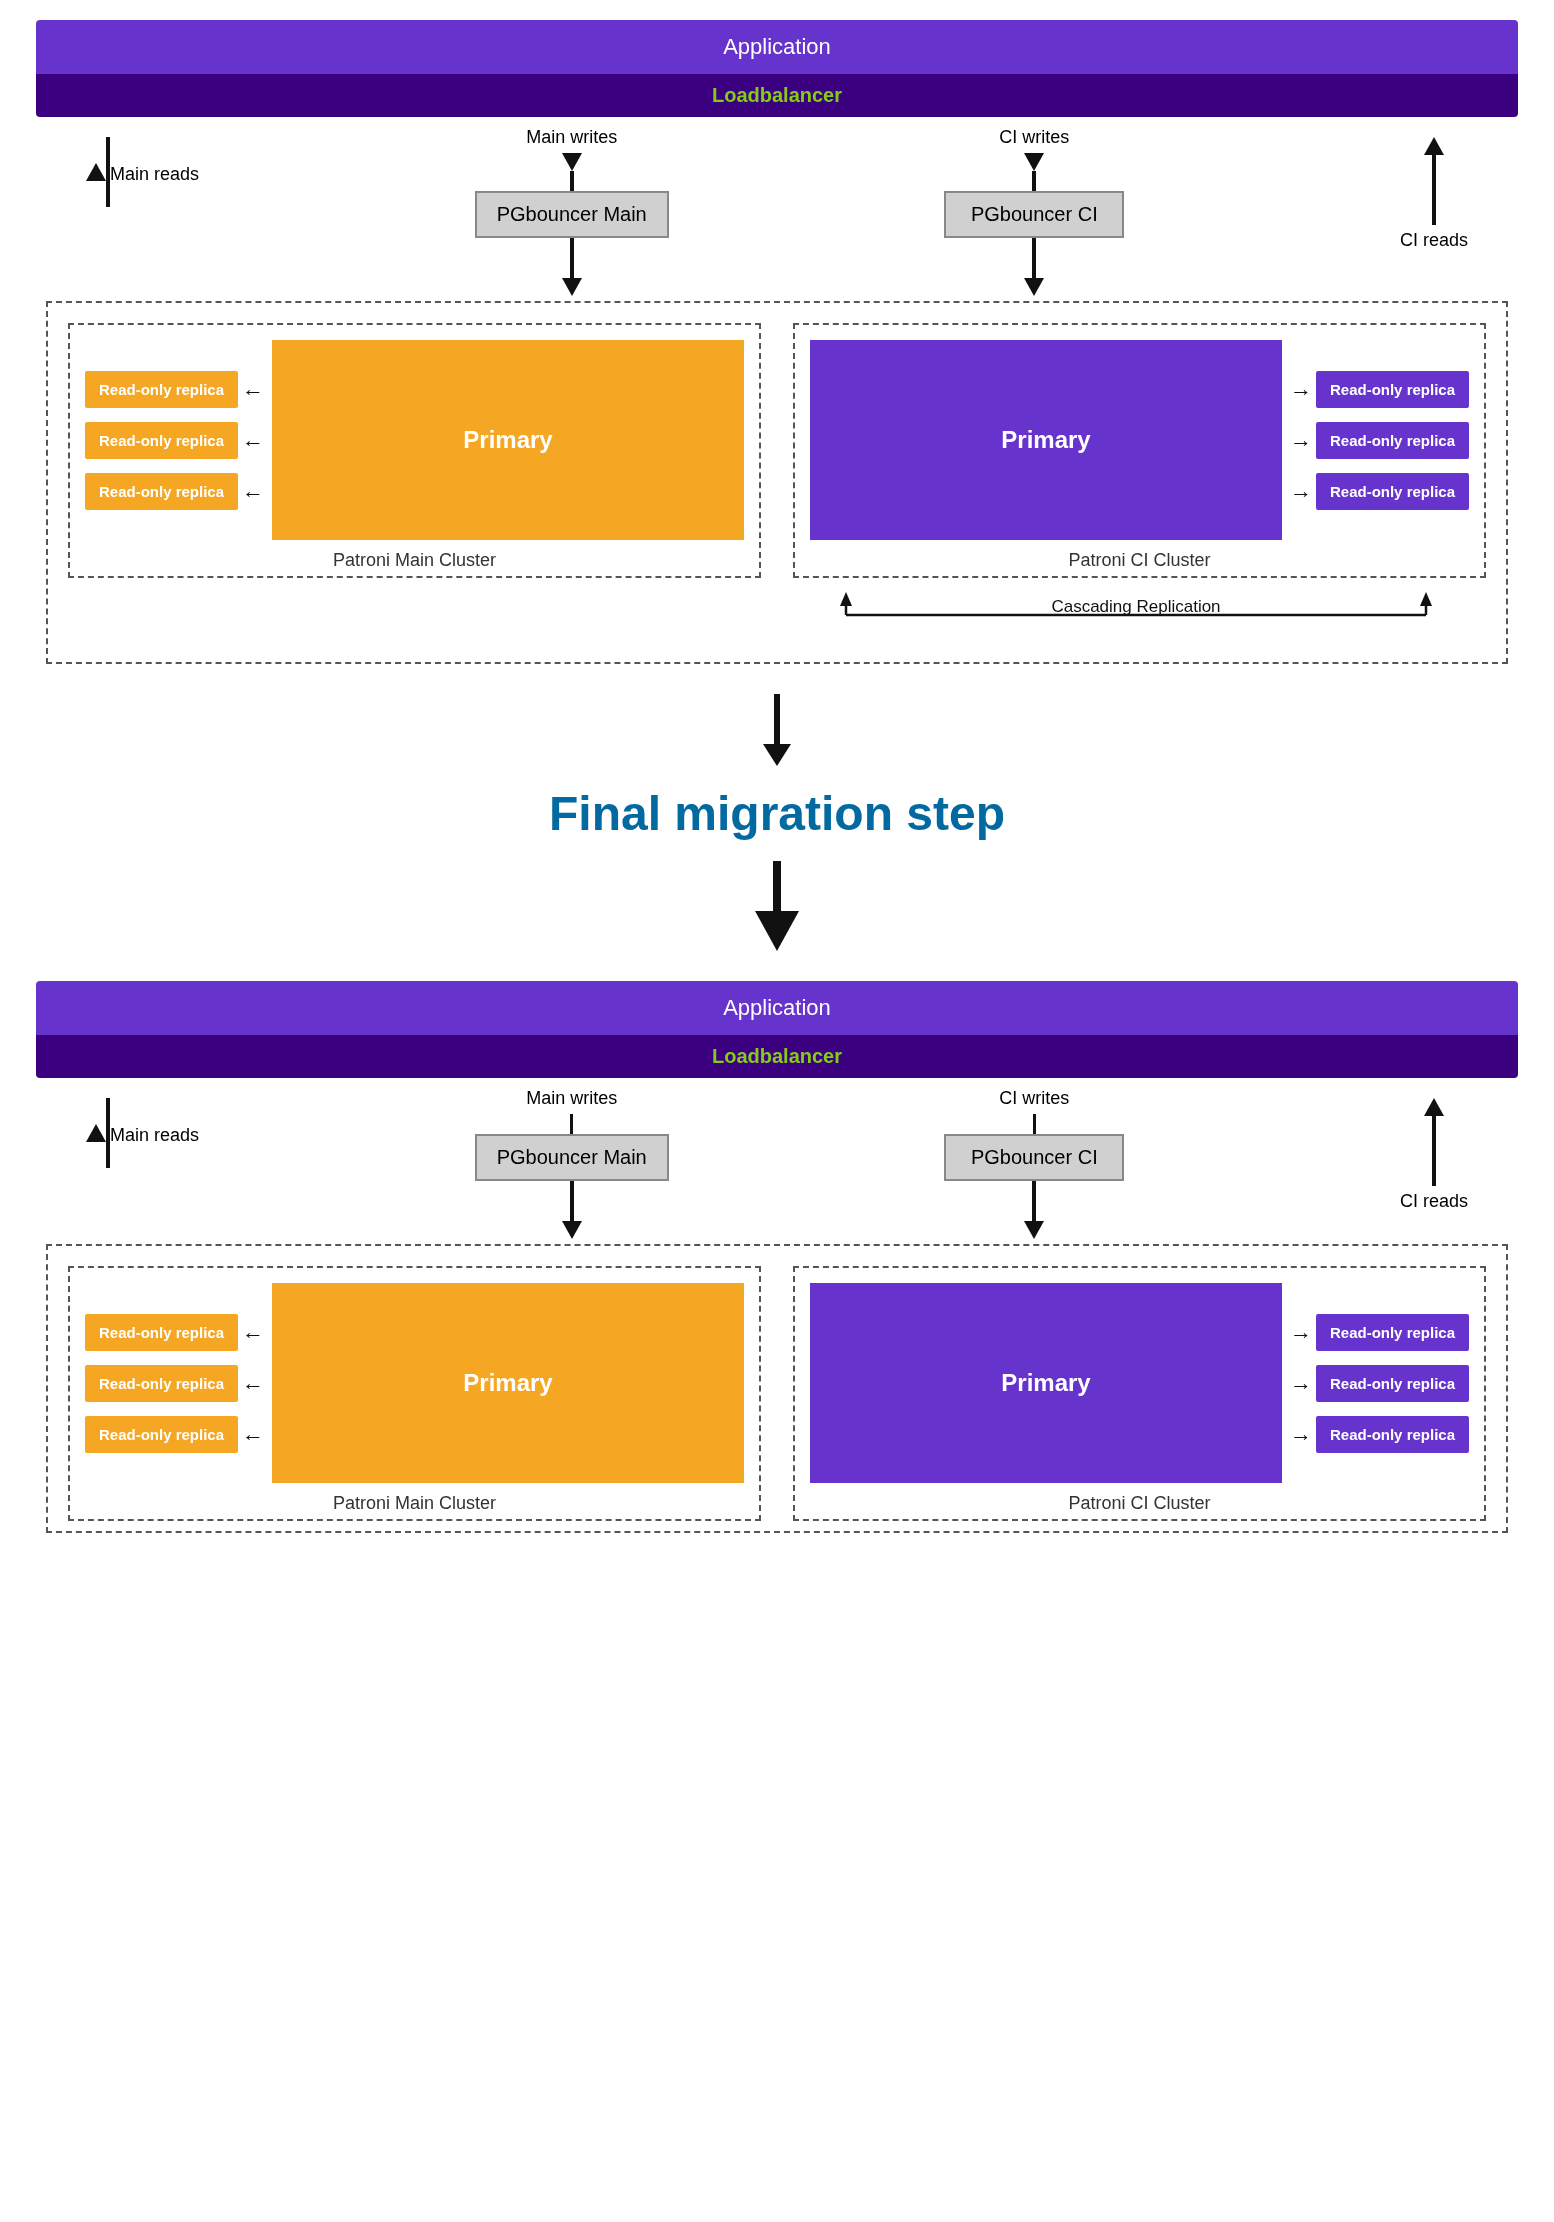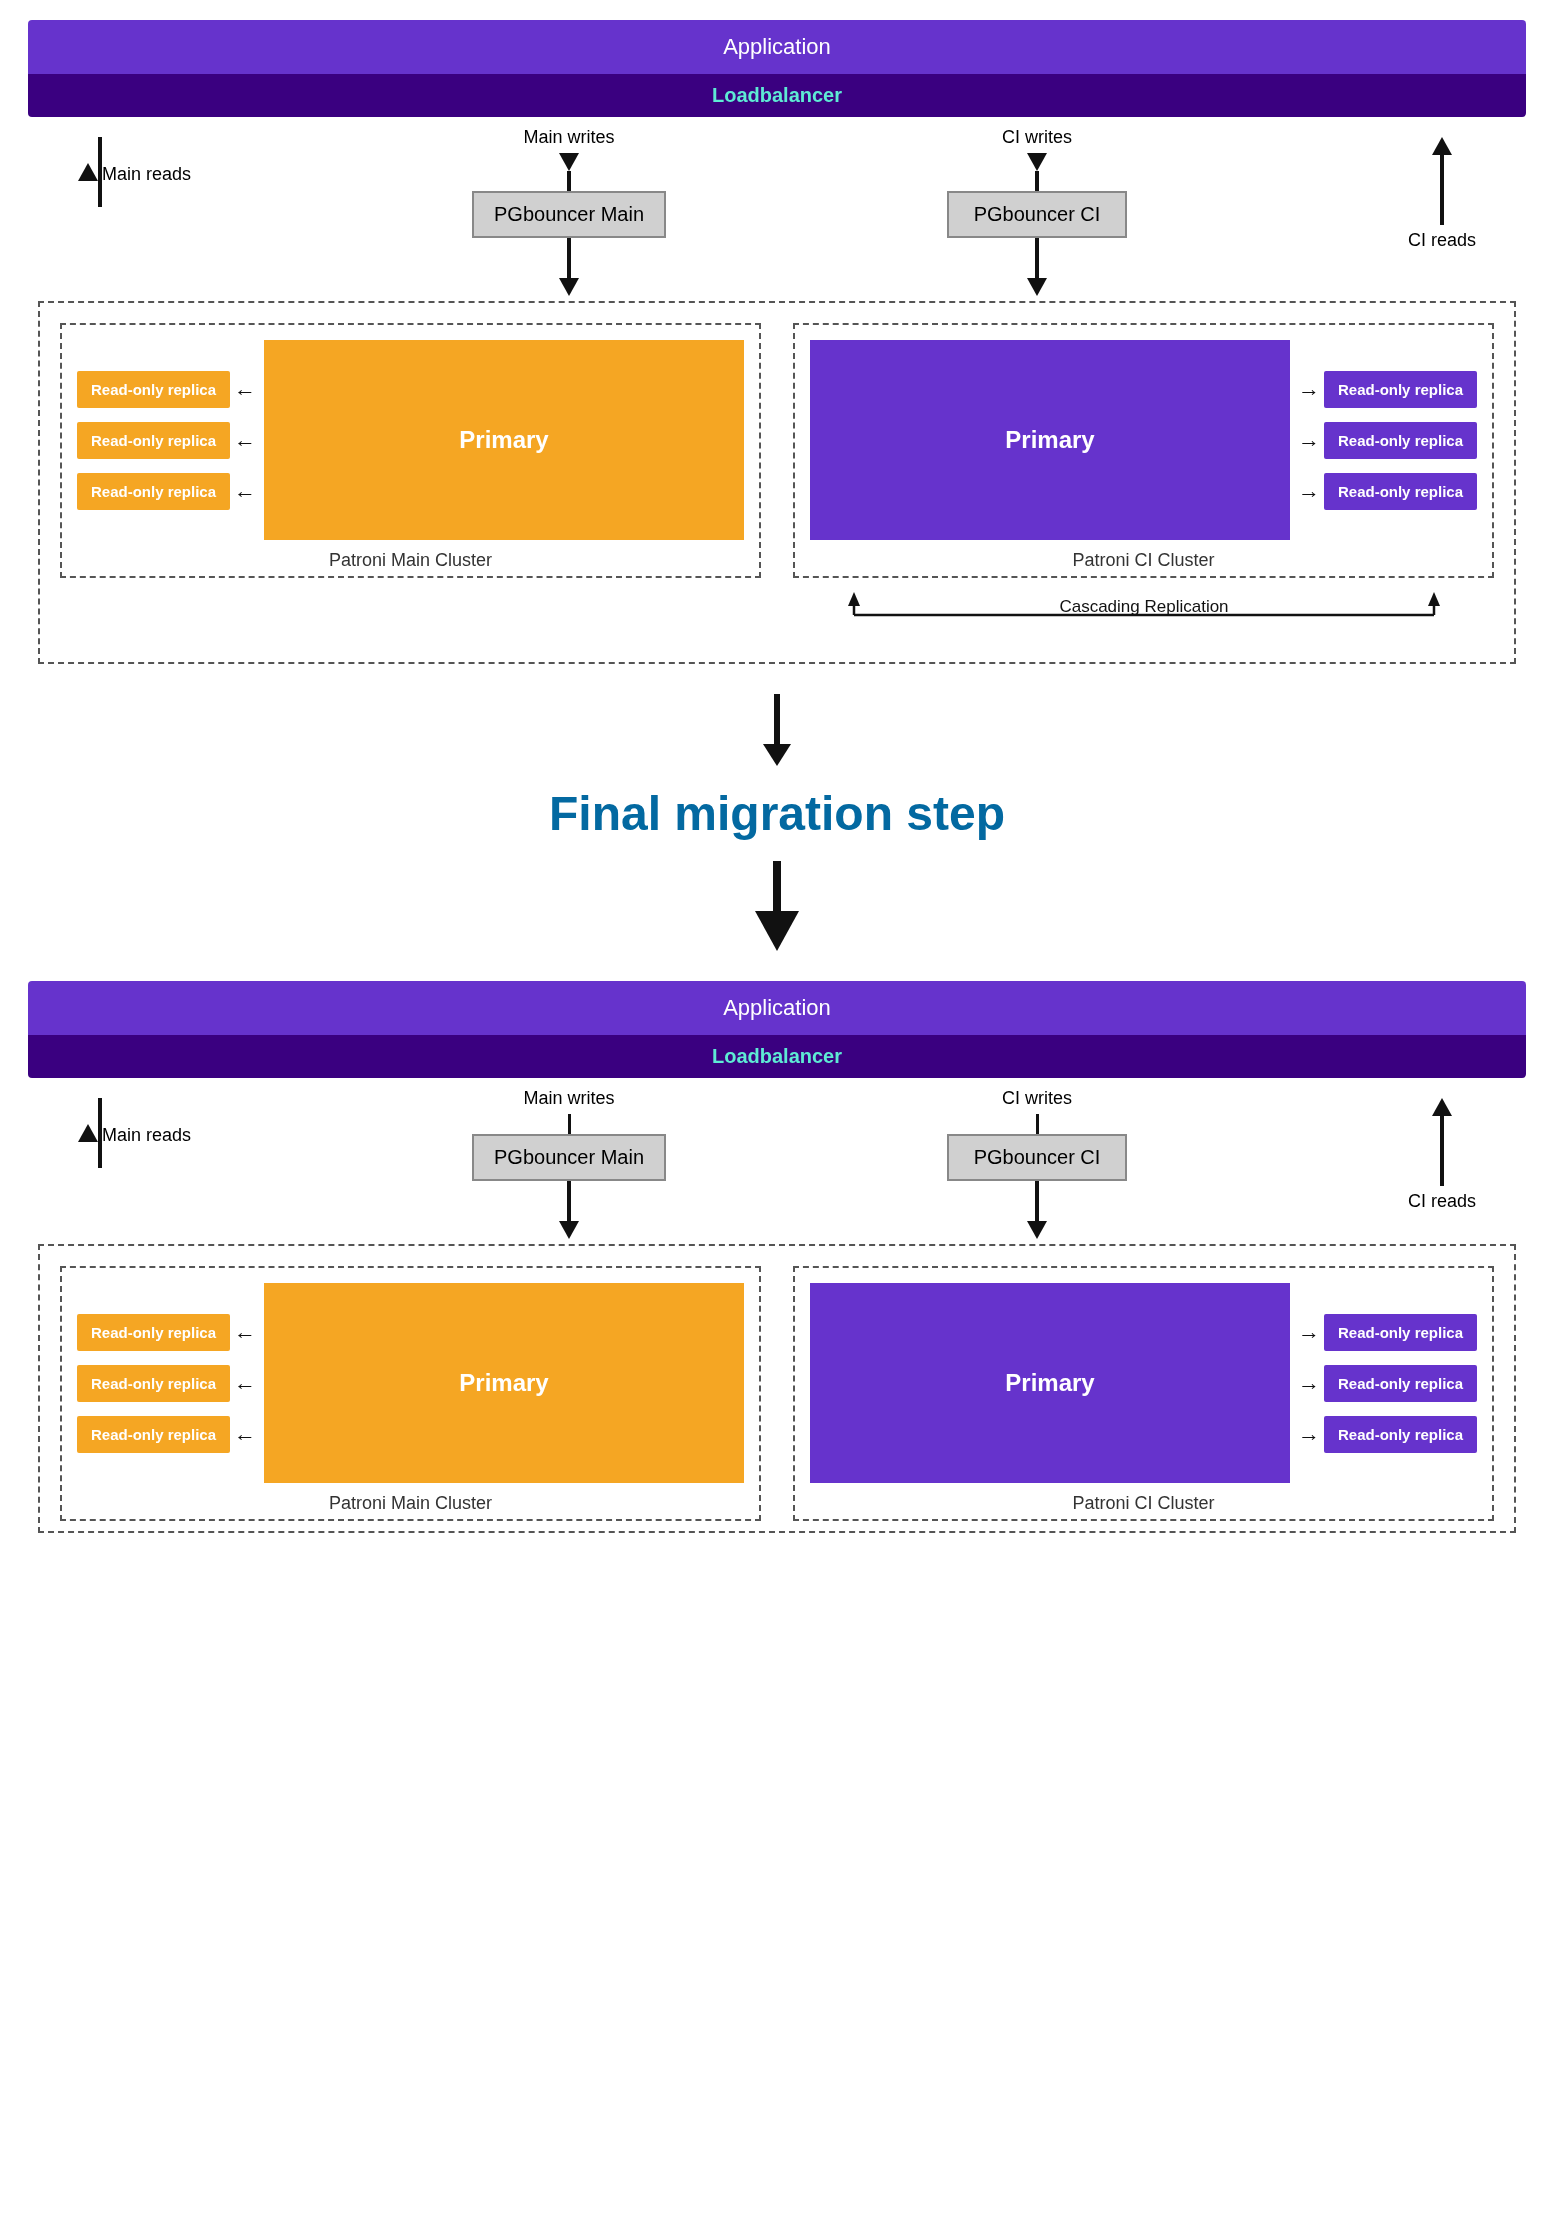--- a/index.html
+++ b/index.html
@@ -5,35 +5,35 @@
     * { box-sizing: border-box; margin: 0; padding: 0; }
     body {
       background: #fff;
       font-family: Arial, sans-serif;
       width: 1554px;
       min-height: 2222px;
     }
 
     .diagram-container {
       width: 1554px;
-      padding: 20px 28px;
+      padding: 20px 36px;
     }
 
     .app-bar {
       background: #6633cc;
       color: white;
       text-align: center;
       padding: 14px;
       font-size: 22px;
       border-radius: 4px 4px 0 0;
     }
 
     .lb-bar {
       background: #3a0080;
-      color: #5eead4;
+      color: #84cc16;
       text-align: center;
       padding: 10px;
       font-size: 20px;
       font-weight: bold;
       border-radius: 0 0 4px 4px;
       margin-bottom: 0;
     }
 
     .arrow-shaft {
       width: 4px;

